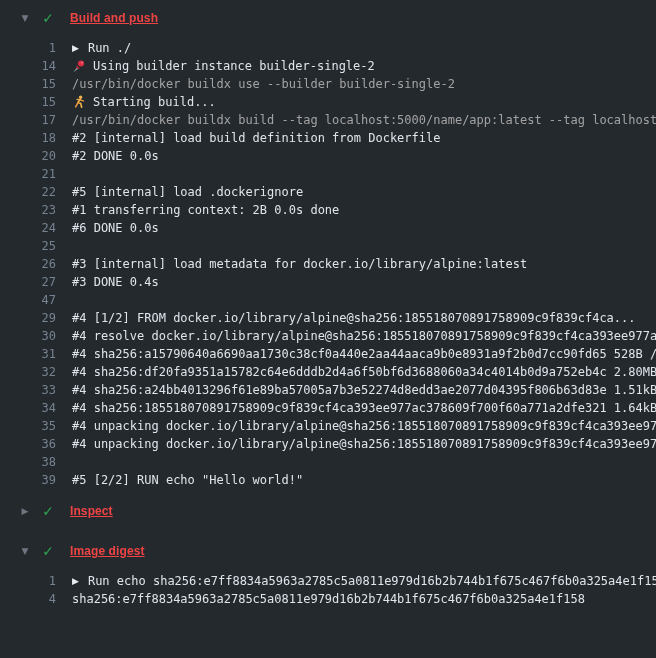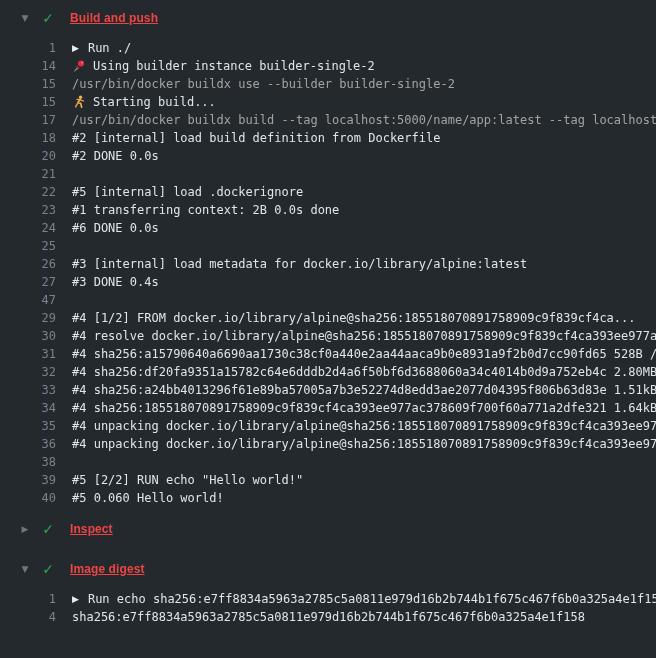--- a/index.html
+++ b/index.html
@@ -197,24 +197,20 @@
   <div class="log-line">
     <span class="line-number">38</span>
     <span class="line-content"><span class="txt"></span></span>
   </div>
 
   <div class="log-line">
     <span class="line-number">39</span>
     <span class="line-content"><span class="txt">#5 [2/2] RUN echo "Hello world!"</span></span>
   </div>
 
-  <div class="log-line">
-    <span class="line-number">40</span>
-    <span class="line-content"><span class="txt">#5 0.060 Hello world!</span></span>
-  </div>
 </div>
   </section>
 
   <section class="section">
     <div class="section-header">
       <span class="chevron">▶</span>
       <span class="check">✓</span>
       <span class="section-title">Inspect</span>
     </div>
 

